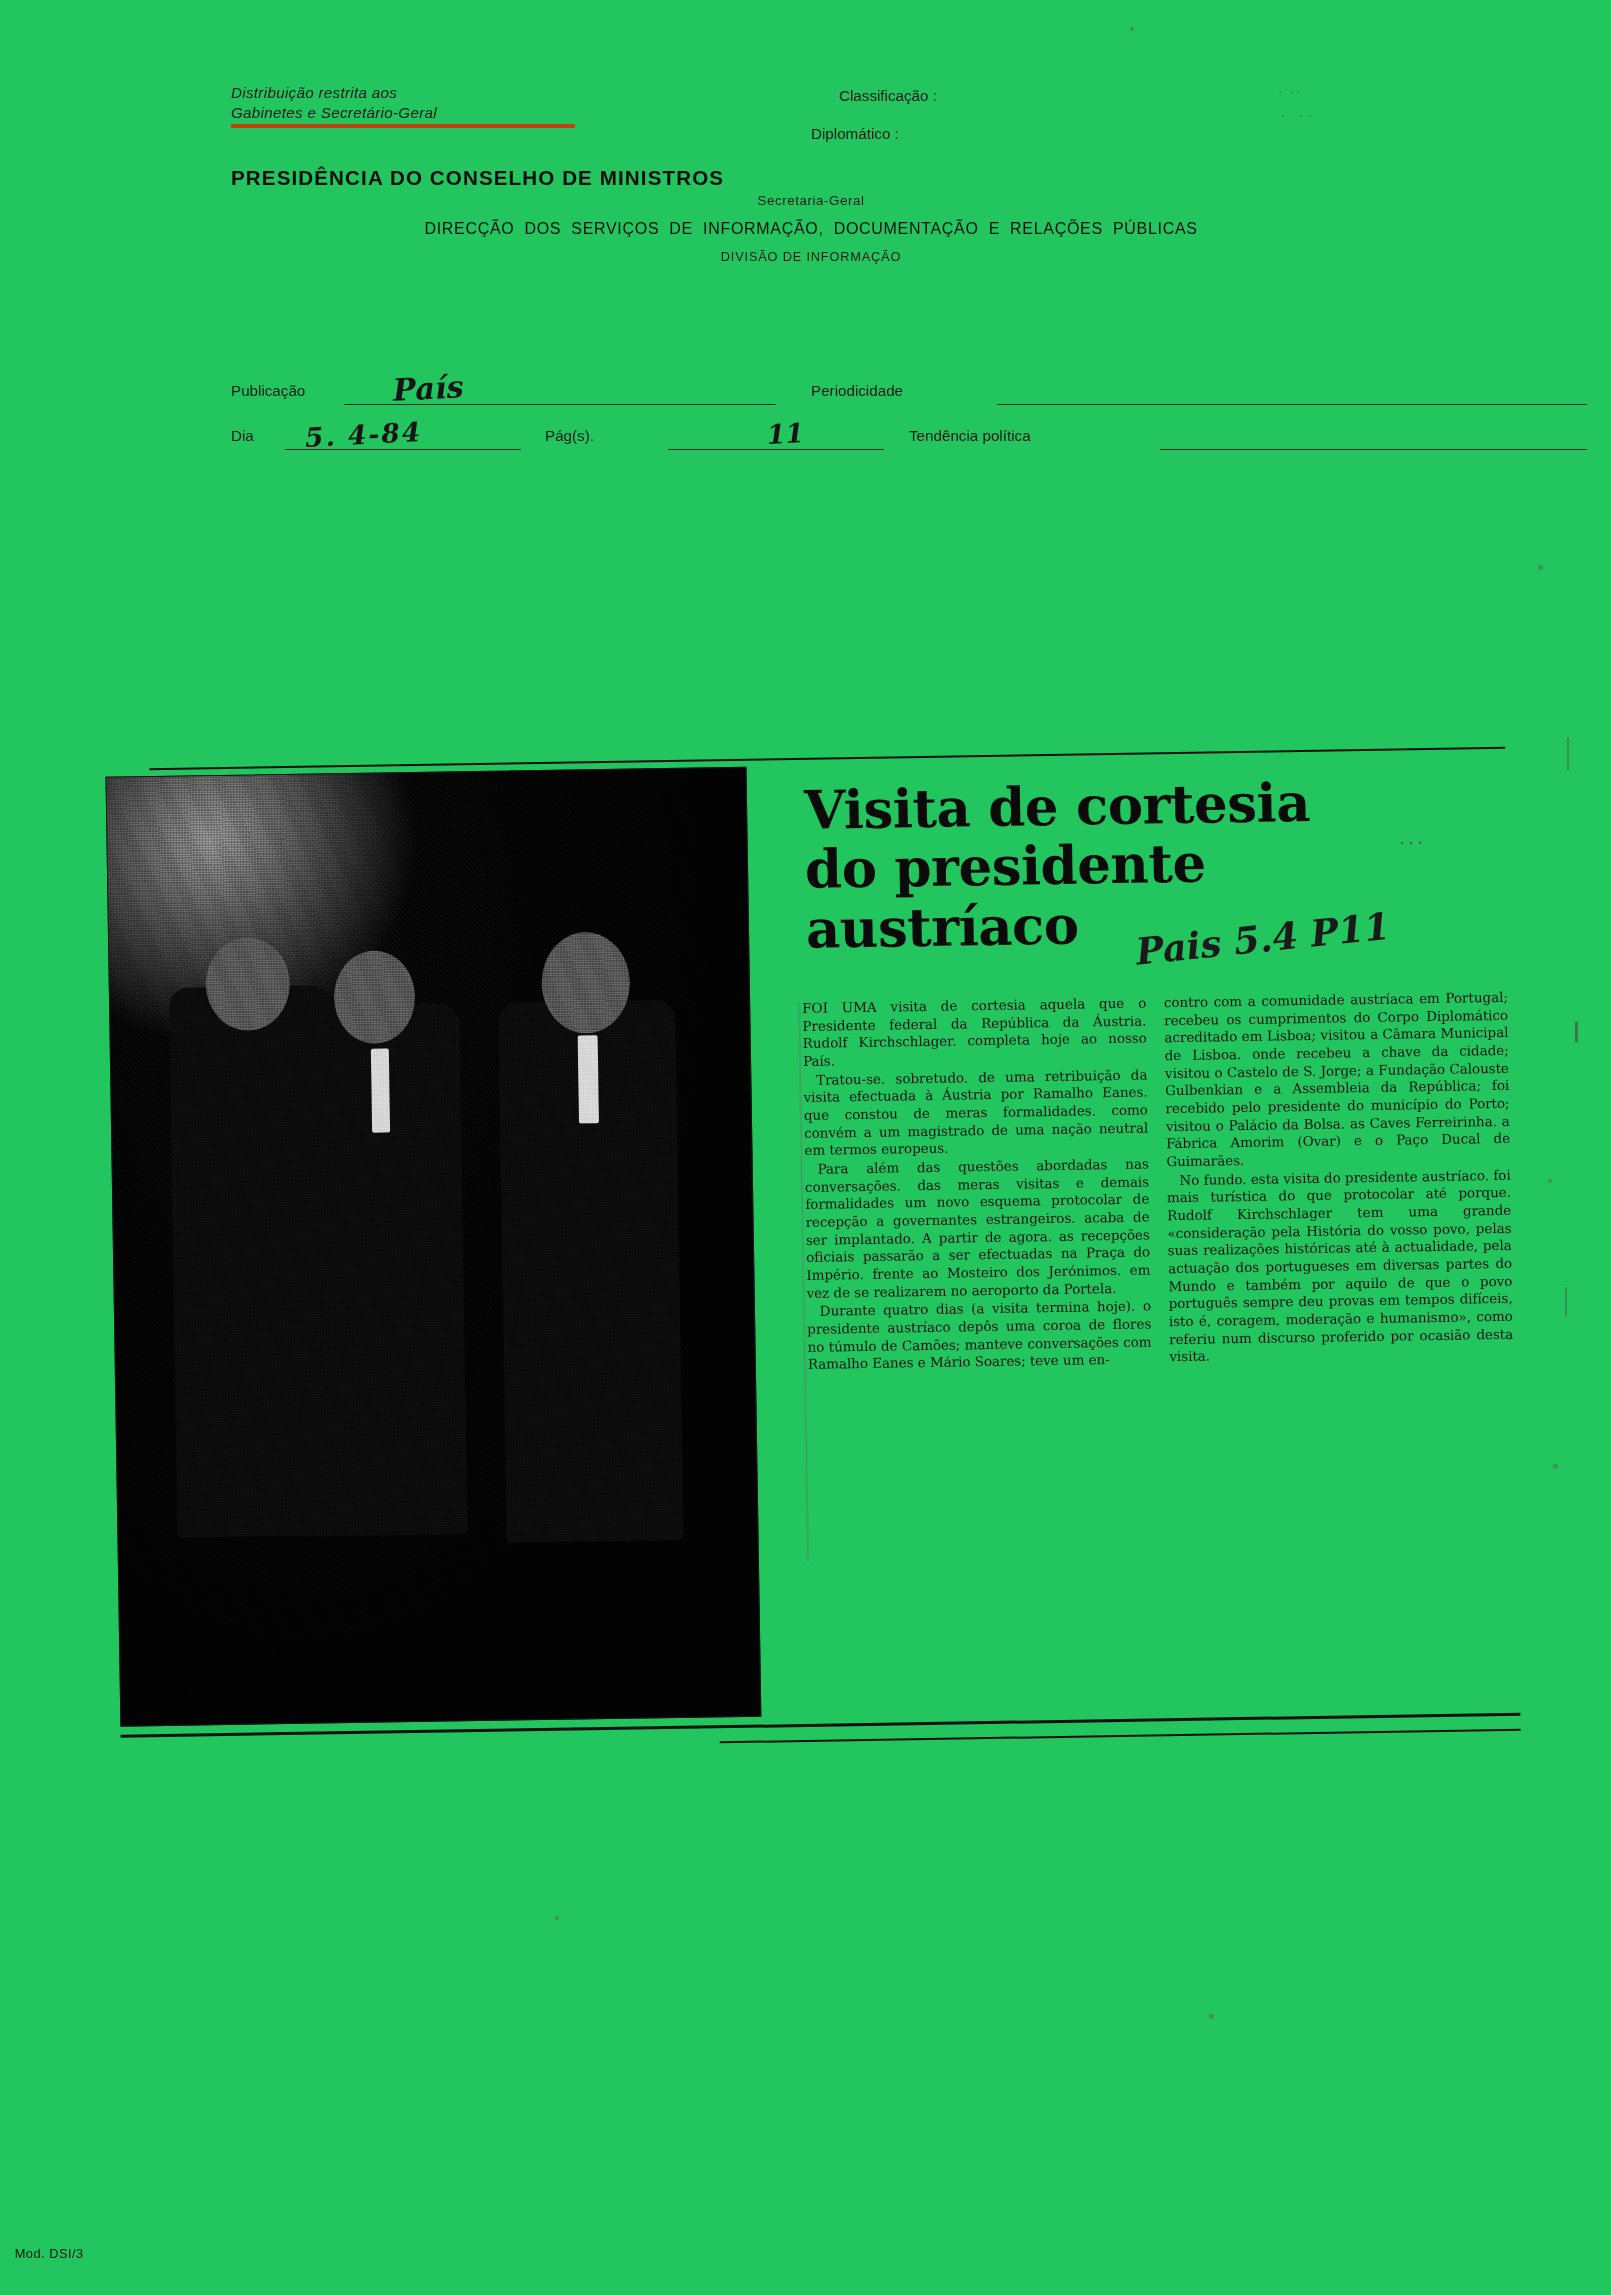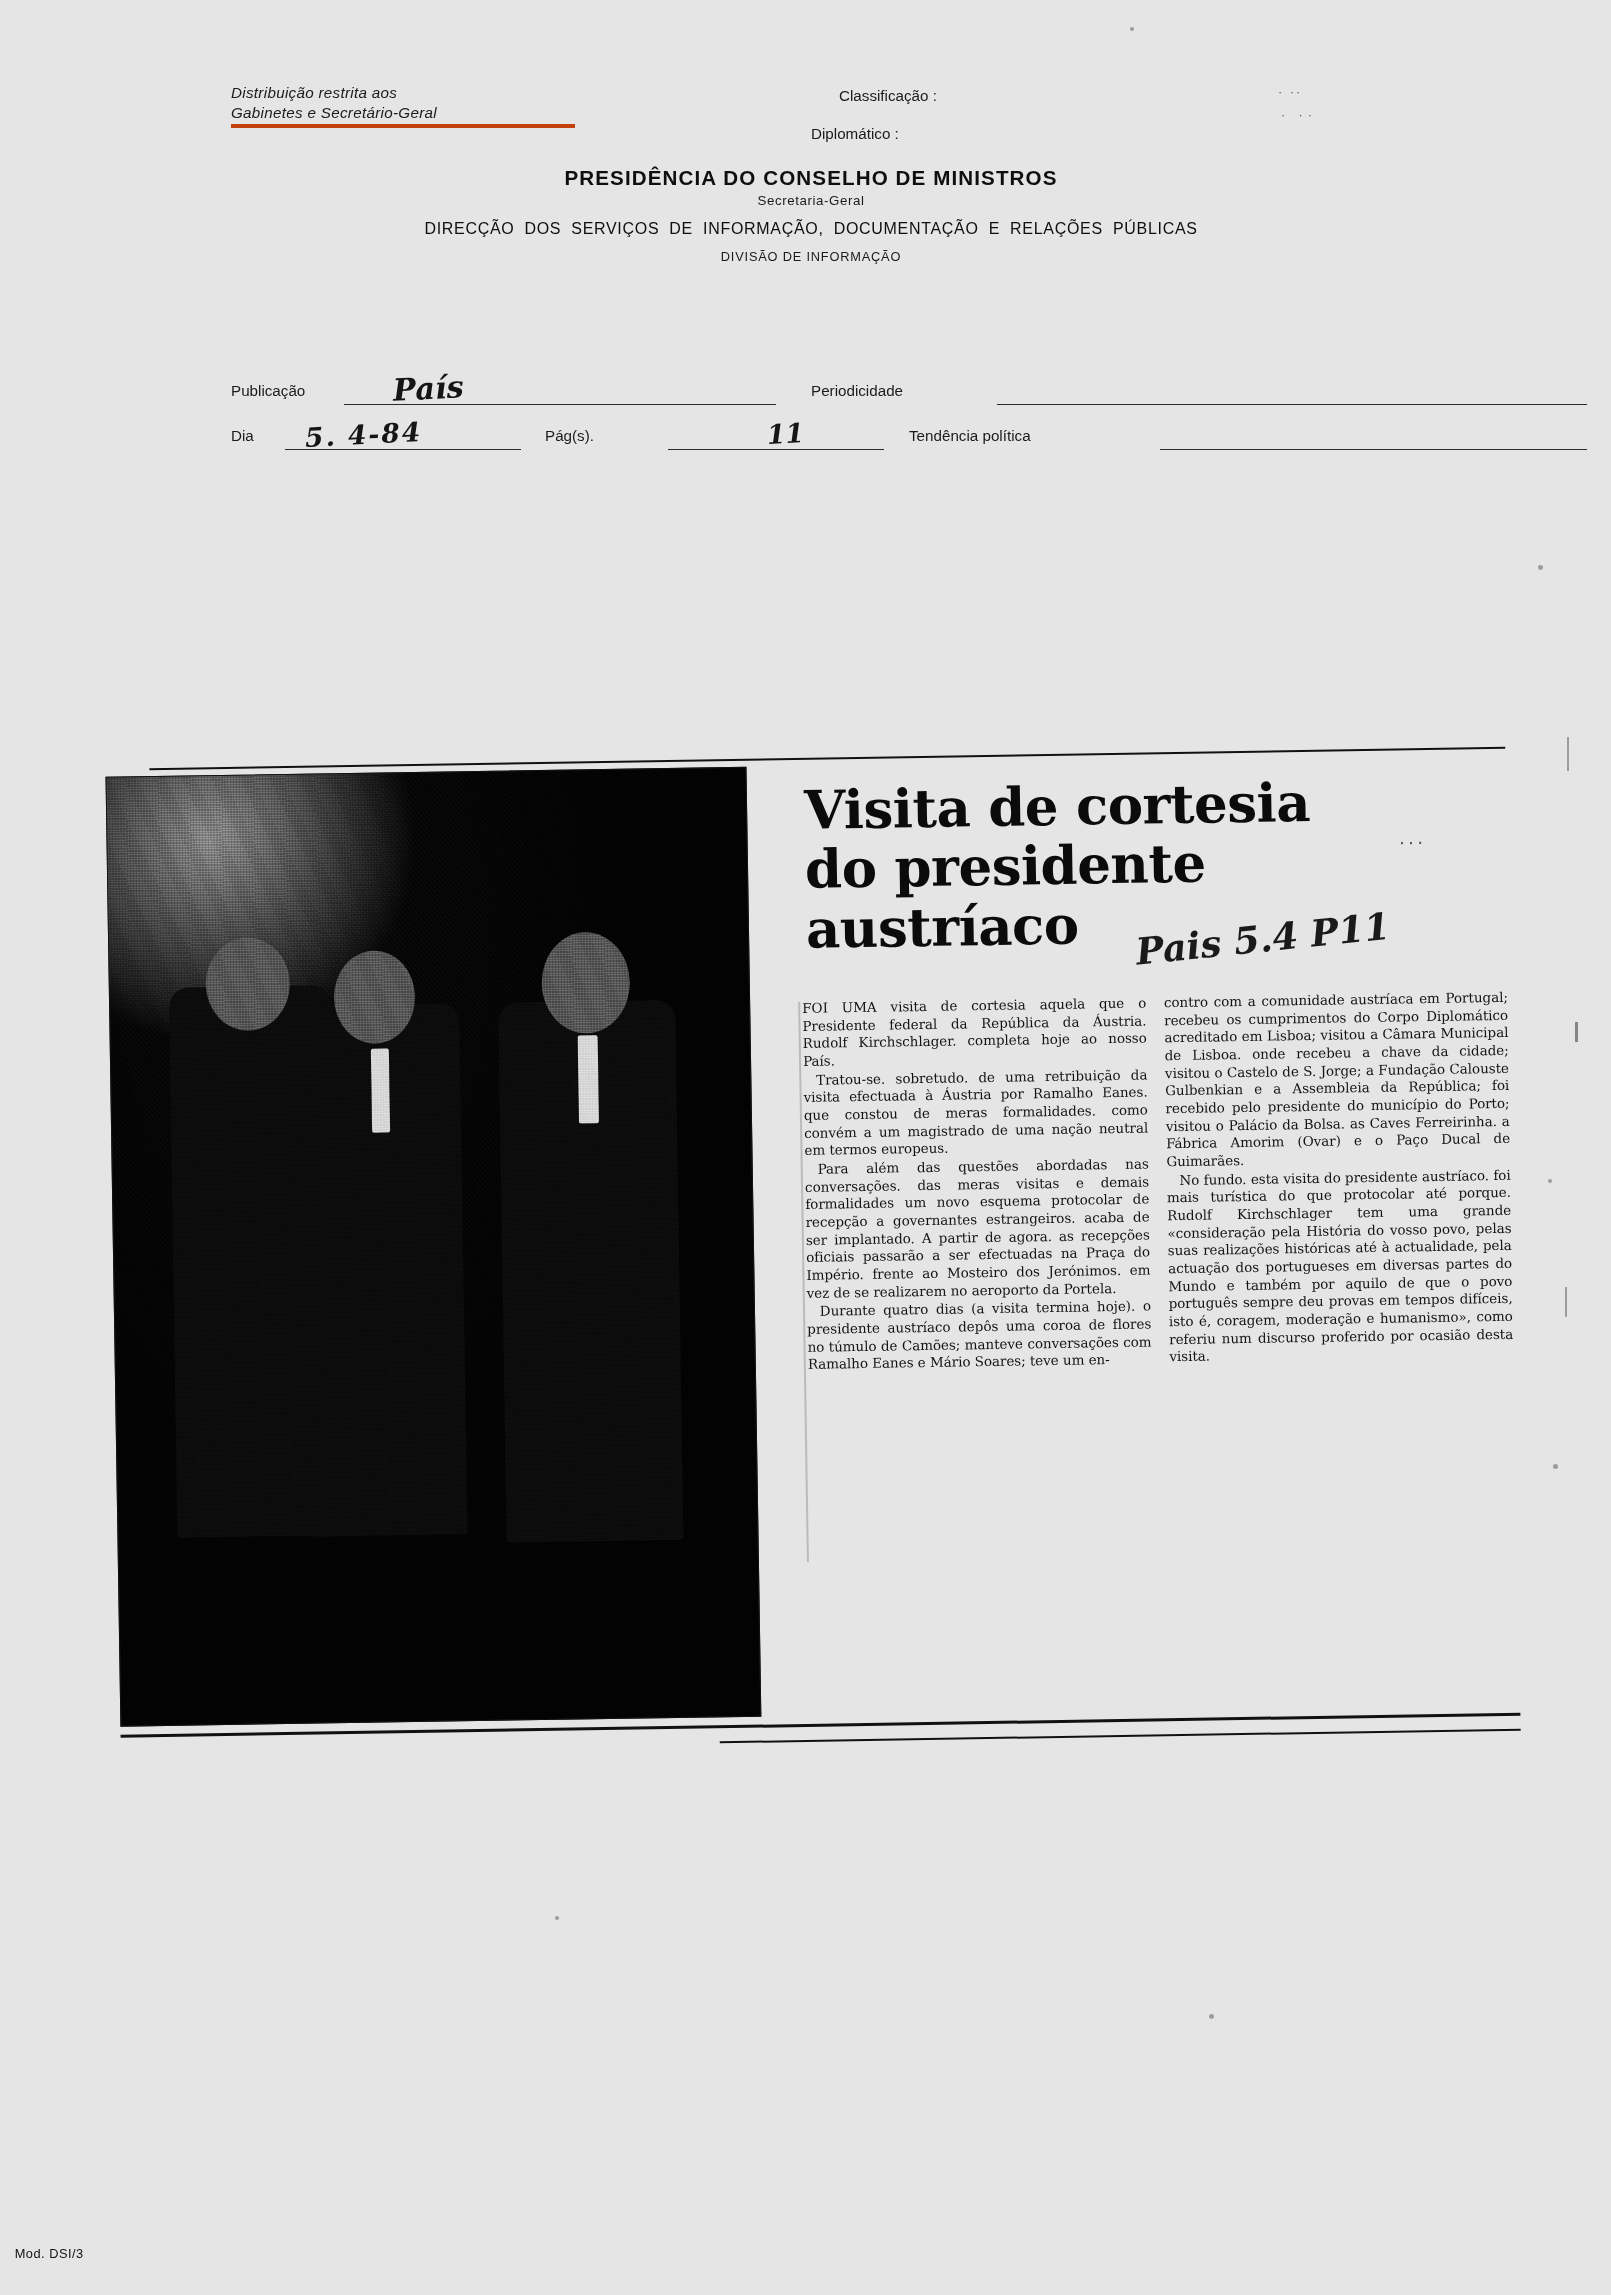--- a/index.html
+++ b/index.html
@@ -12,21 +12,21 @@
     height: 2295px;
     position: relative;
     font-family: "Liberation Sans", sans-serif;
     color: #111;
     overflow: hidden;
   }
 
   .page {
     position: absolute;
     inset: 0;
-    background: #e5e5e5;
+    background: #22c55e;
   }
 
   
   .hdr {
     position: absolute;
     left: 231px;
     top: 84px;
     width: 1160px;
   }
 
@@ -68,21 +68,21 @@
     position: absolute;
     left: 1047px;
     top: 0px;
     font-size: 12.8px;
     color: #555;
     letter-spacing: 2px;
   }
   .stamp-marks .m2 { display:block; margin-top: 7.9px; margin-left: 2.9px; letter-spacing: 4.9px;}
 
   .org-title {
-    text-align: center;
+    text-align: left;
     font-size: 20.6px;
     font-weight: bold;
     letter-spacing: 1.1px;
     margin-top: 7.9px;
     color: #0f0f0f;
   }
   .org-sub {
     text-align: center;
     font-size: 13.3px;
     letter-spacing: 0.6px;

